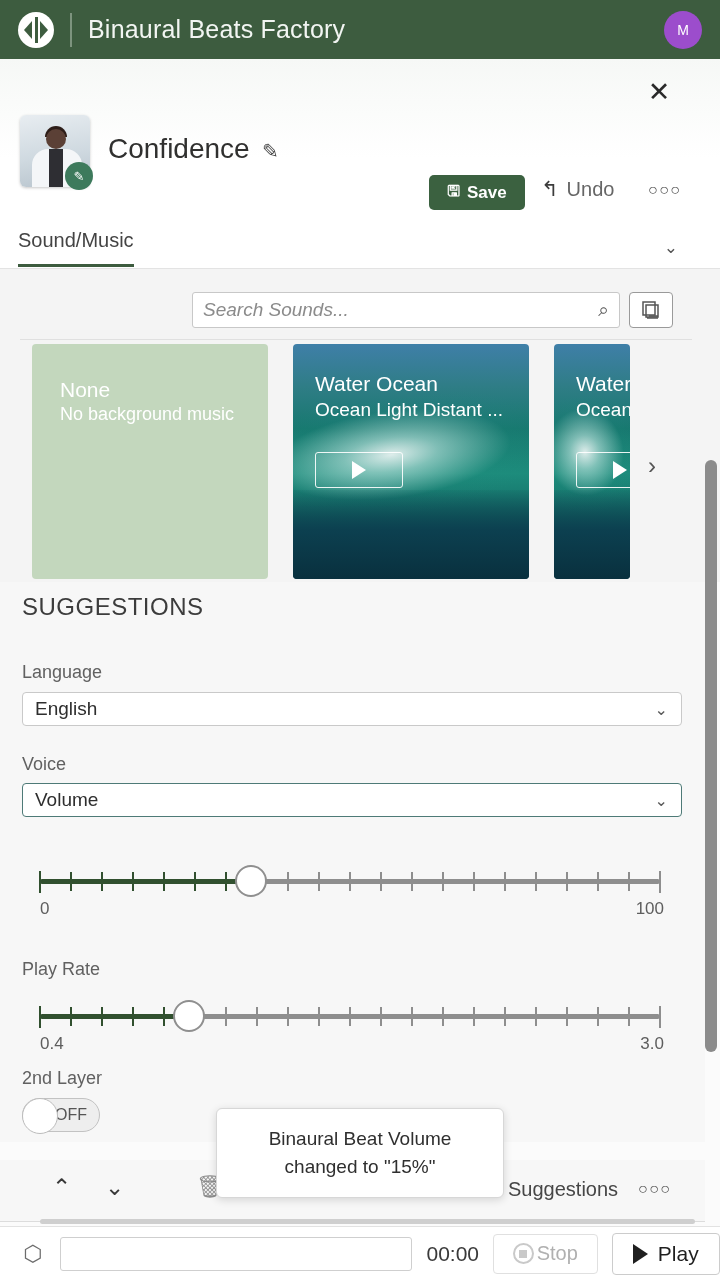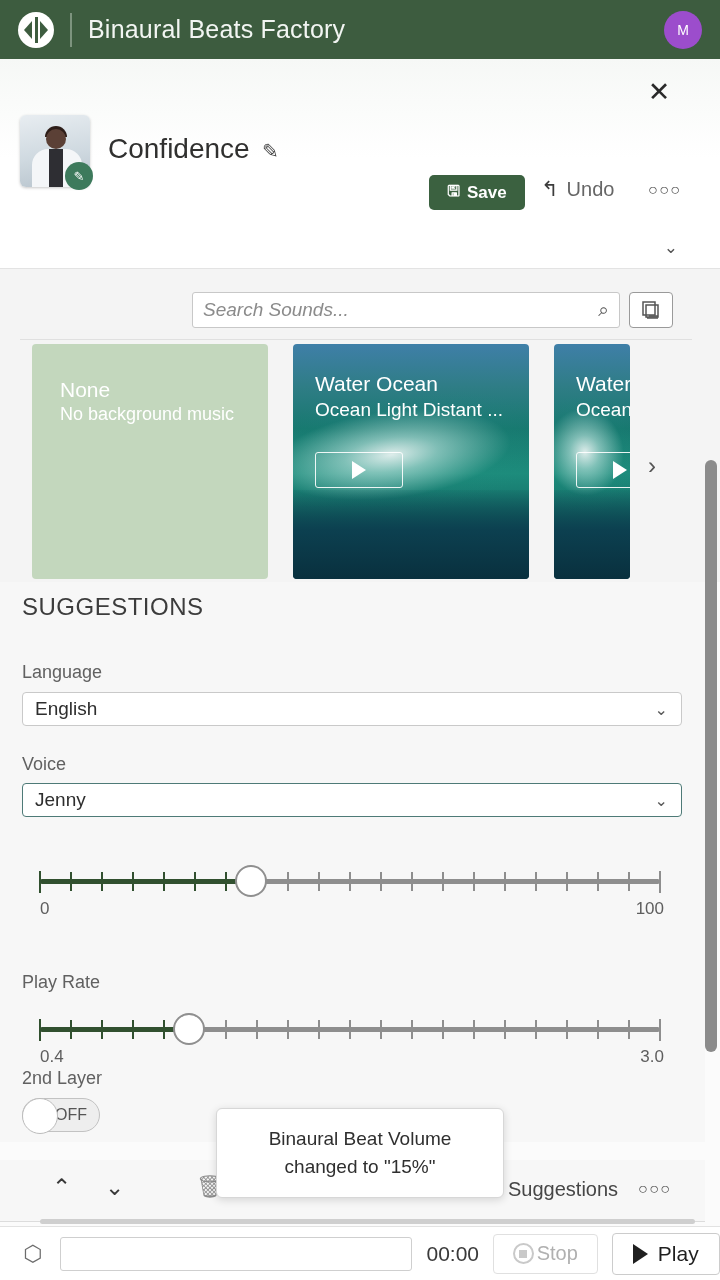--- a/index.html
+++ b/index.html
@@ -188,21 +188,21 @@
   .tick.on { background: #31502f; }
   .tick.edge { height: 22px; top: -8px; }
   .thumb-knob {
     position: absolute; top: 2px; width: 32px; height: 32px; border-radius: 50%;
     background: #fff; border: 2px solid #8f8f8f;
   }
   .sl-min { position: absolute; left: 18px; font-size: 17px; color: #5e5e5e; }
   .sl-max { position: absolute; right: 18px; font-size: 17px; color: #5e5e5e; }
 
   #vol-block { top: 263px; }
-  #rate-block { top: 390px; }
+  #rate-block { top: 377px; }
 
   .layer-label { position: absolute; left: 22px; top: 486px; font-size: 18px; color: #616161; }
   .toggle {
     position: absolute; left: 22px; top: 516px; width: 78px; height: 34px;
     border: 1px solid #c2c2c2; border-radius: 17px; background: #eeeeee;
     display: flex; align-items: center; justify-content: flex-end; padding-right: 12px;
   }
   .toggle .knob {
     position: absolute; left: -1px; top: -1px; width: 36px; height: 36px;
     border-radius: 50%; background: #fff; border: 1px solid #bcbcbc;
@@ -311,20 +311,21 @@
     <div class="more-head">○○○</div>
 
     <div class="collapse-row">
       <div class="collapse-line l"></div>
       <div class="collapse-line r"></div>
       <div class="collapse-btn">⌄</div>
     </div>
   </div>
 
   <div class="tabbar">
+    <div class="tab">Sound/Music</div>
     <div class="tab-chevron">⌄</div>
   </div>
 
   <div class="sound-panel">
     <div class="search-row">
       <div class="search-box">
         <input placeholder="Search Sounds..." style="">
         <span class="search-ic">⌕</span>
       </div>
       <div class="copy-btn">
@@ -367,21 +368,21 @@
     <div class="sec-title">SUGGESTIONS</div>
 
     <div class="fld-label" id="lang-label">Language</div>
     <div class="select" id="lang-select">
       <span>English</span>
       <span class="chev">⌄</span>
     </div>
 
     <div class="fld-label" id="voice-label">Voice</div>
     <div class="select" id="voice-select">
-      <span>Jenny</span>
+      <span>Volume</span>
       <span class="chev">⌄</span>
     </div>
 
     <div class="slider-block" id="vol-block">
       <div class="track-wrap">
         <div class="track">
           <div class="track-fill" style="width: 210.8px;"></div>
         <div class="tick on edge" style="left: -1px;"></div>
             <div class="tick on" style="left: 30px;"></div>
             <div class="tick on" style="left: 61px;"></div>

